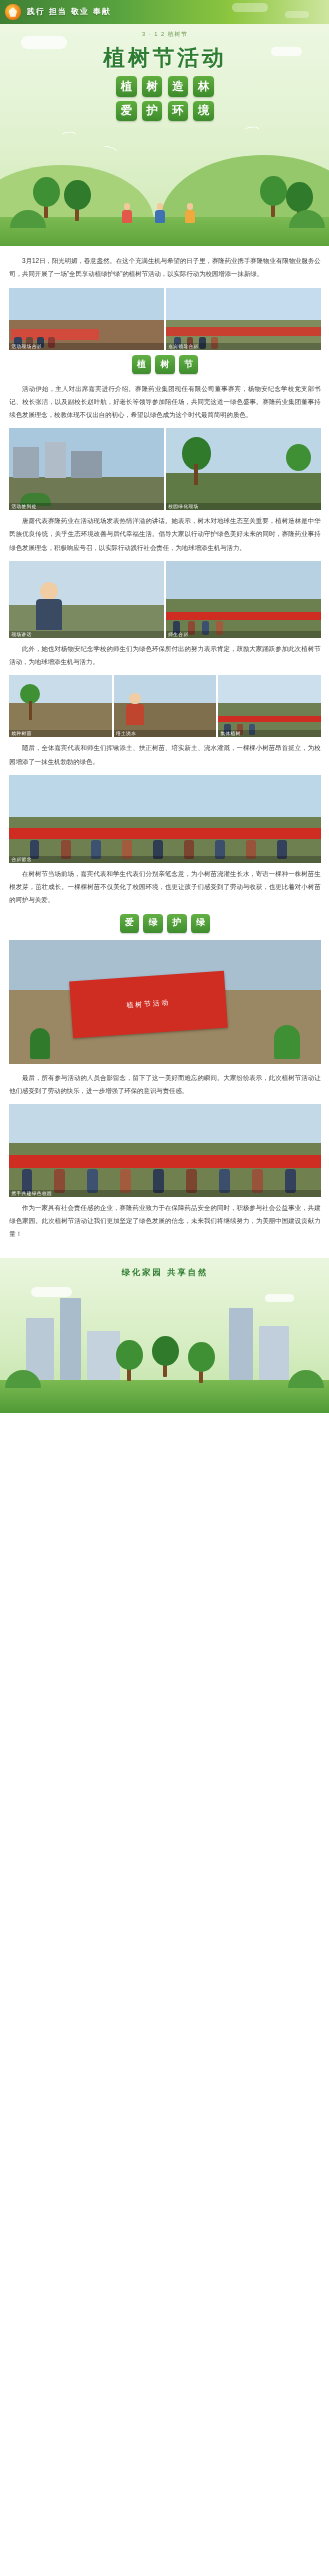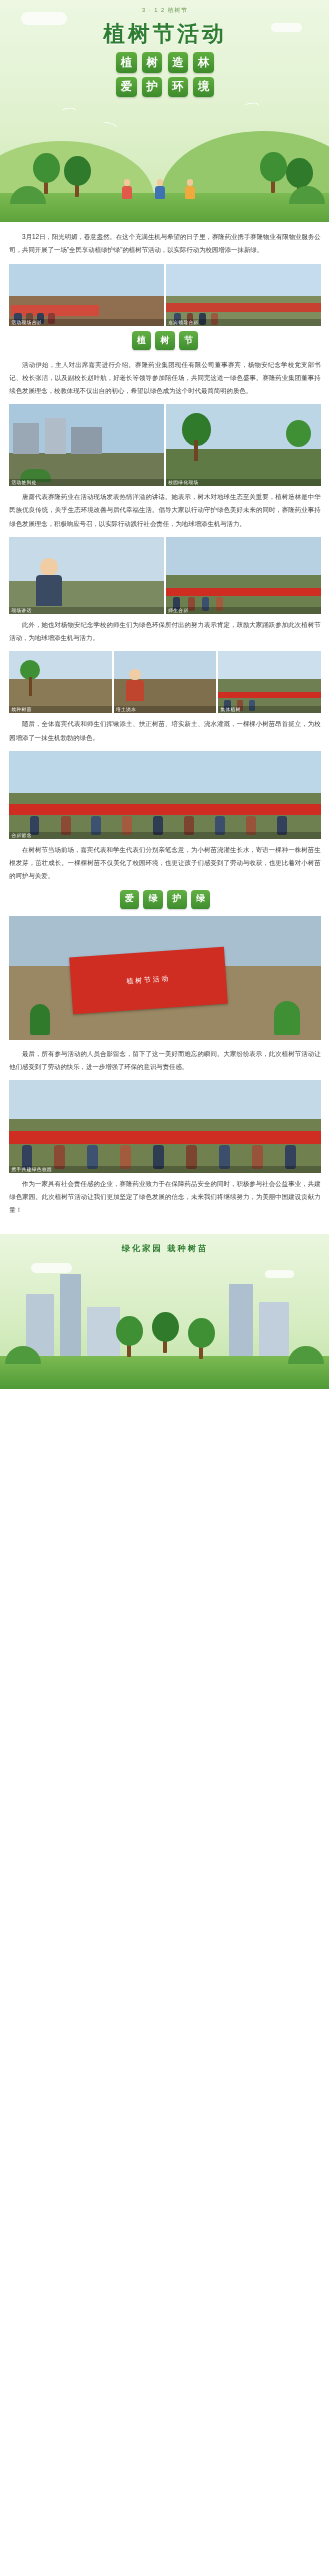--- a/index.html
+++ b/index.html
@@ -242,20 +242,26 @@
   }
   .building {
     position:absolute; bottom:33px; background:#b9c9d6; border-radius:1px;
   }
 </style>
 </head>
 <body>
 
 <div class="page">
 
+  <div class="top-banner">
+    <div class="tb-logo"></div>
+    <div class="tb-title">践行 担当 敬业 奉献</div>
+    <div class="cloud" style="width:36px;height:9.3px;right:62px;top:3.1px;opacity:.35;"></div>
+    <div class="cloud" style="width:24px;height:7.2px;right:20.6px;top:11.3px;opacity:.3;"></div>
+  </div>
 
   <div class="hero">
     <div class="cloud" style="width:46px;height:12.4px;left:20.6px;top:12.4px;"></div>
     <div class="cloud" style="width:31px;height:9.3px;right:28px;top:23px;"></div>
 
     <div class="sub-date">3 · 1 2 植树节</div>
     <div class="main-title">植树节活动</div>
 
     <div class="slogan-wrap">
       <div class="slogan-row">
@@ -473,21 +479,21 @@
         <div class="blob" style="left:243px;bottom:4.1px;width:10.3px;height:24px;background:#97543a;border-radius:3.1px;"></div>
         <div class="blob" style="left:276px;bottom:4.1px;width:10.3px;height:24px;background:#34415c;border-radius:3.1px;"></div>
         <div class="ph-cap">携手共建绿色校园</div>
       </div>
     </div>
 
     <p class="para">作为一家具有社会责任感的企业，赛隆药业致力于在保障药品安全的同时，积极参与社会公益事业，共建绿色家园。此次植树节活动让我们更加坚定了绿色发展的信念，未来我们将继续努力，为美丽中国建设贡献力量！</p>
   </div>
 
   <div class="footer-illu">
-    <div class="f-text">绿化家园 栽种树苗</div>
+    <div class="f-text">绿化家园 共享自然</div>
     <div class="cloud" style="width:41px;height:10.3px;left:31px;top:29px;"></div>
     <div class="cloud" style="width:29px;height:8.2px;right:36px;top:36px;"></div>
 
     <div class="building" style="left:26px;width:28px;height:62px;"></div>
     <div class="building" style="left:60px;width:20.6px;height:82px;background:#a9bccb;"></div>
     <div class="building" style="left:87px;width:33px;height:49px;background:#c3d2dd;"></div>
     <div class="building" style="right:77px;width:24px;height:72px;background:#aec0cf;"></div>
     <div class="building" style="right:41px;width:30px;height:54px;background:#c0cfdb;"></div>
 
     <div class="ground" style="height:33px;background:linear-gradient(180deg,#7cba52,#4f9a36);"></div>

